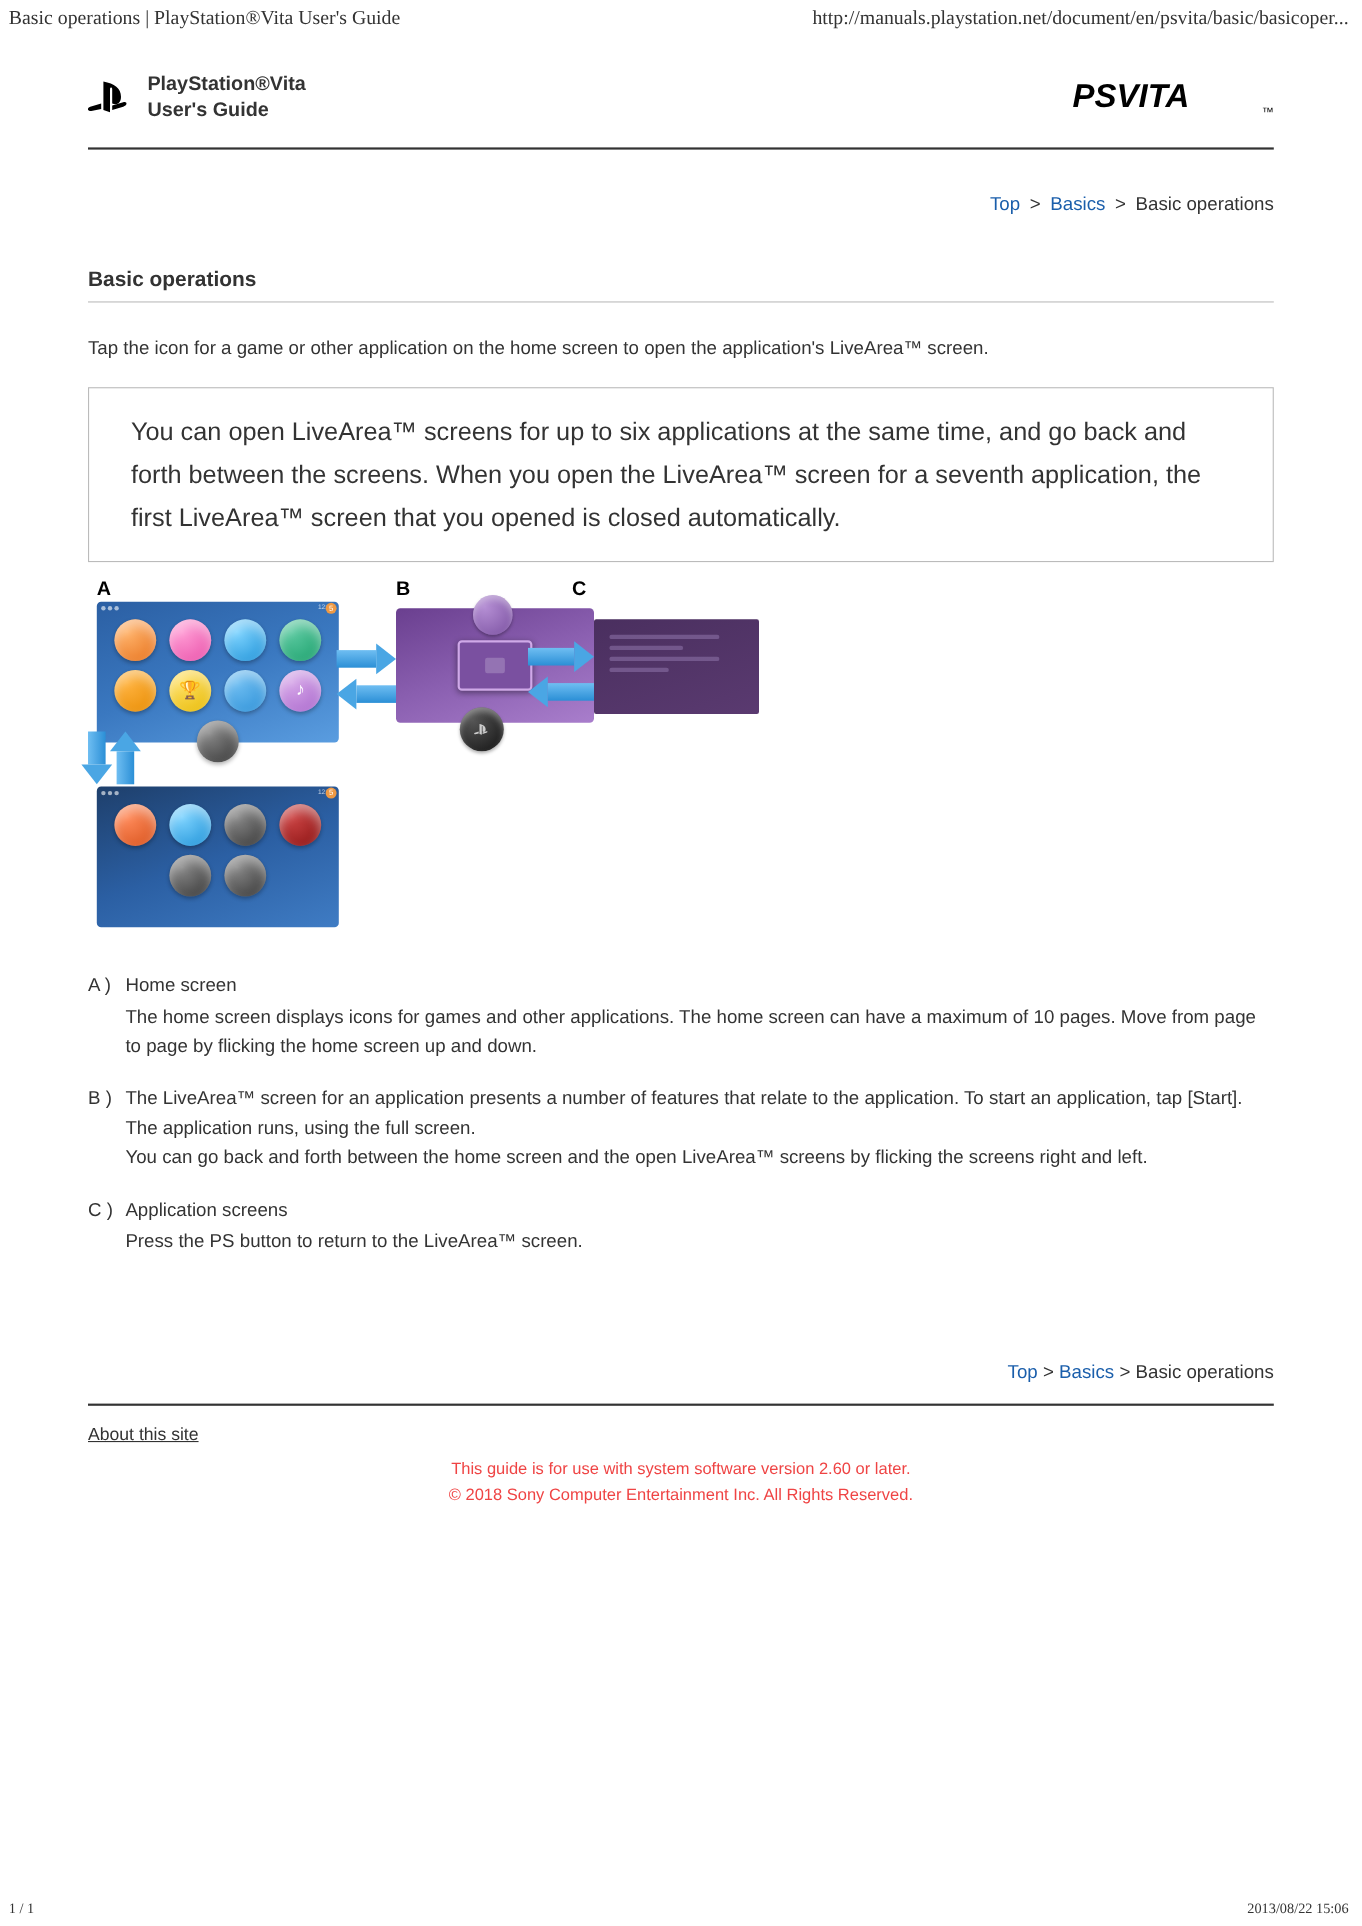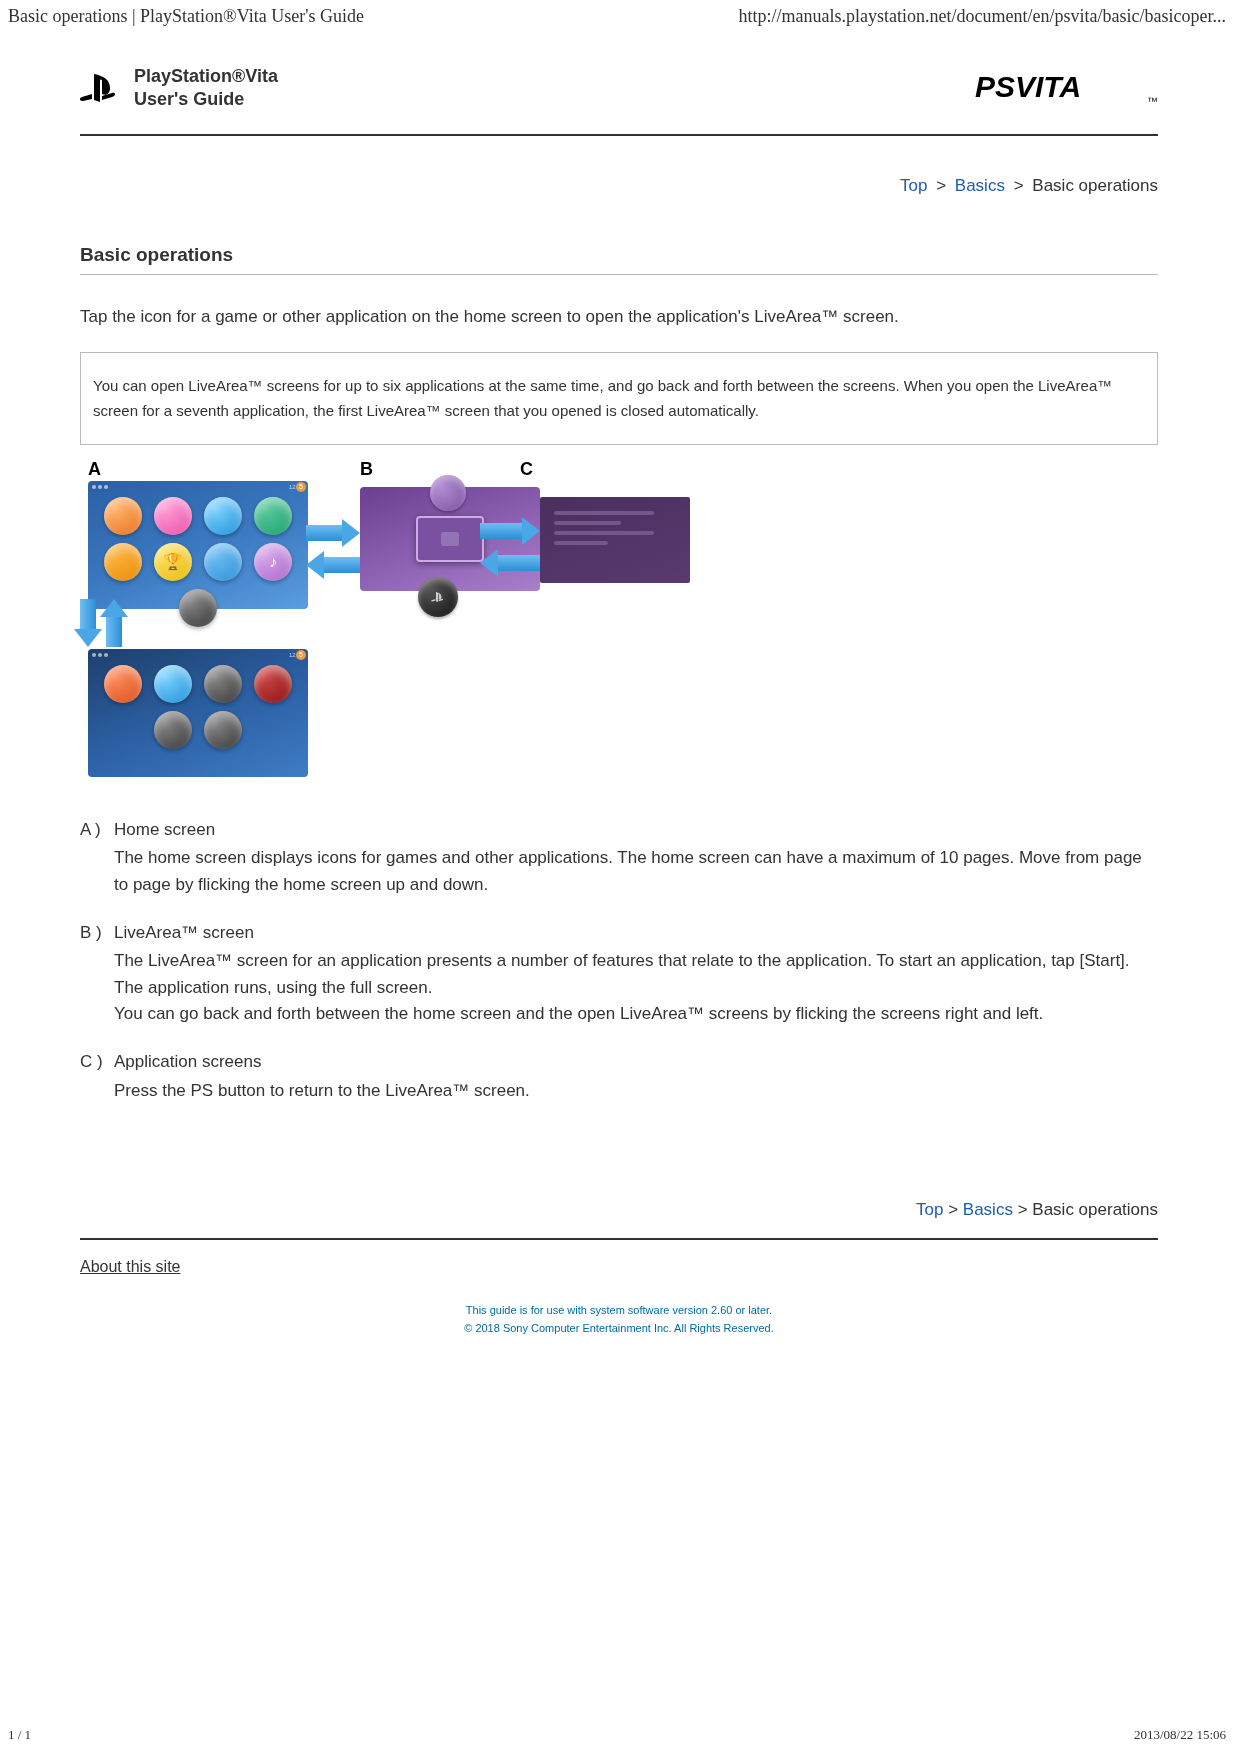--- a/index.html
+++ b/index.html
@@ -82,22 +82,22 @@
       padding-bottom: 8px;
       margin-bottom: 28px;
     }
     p.intro {
       font-size: 17px;
       line-height: 1.6;
       margin-bottom: 22px;
     }
     .info-box {
       border: 1px solid #bbb;
-      padding: 20px 12px;
-      font-size: 15px;
+      padding: 20px 38px;
+      font-size: 23px;
       line-height: 1.7;
       margin-bottom: 14px;
     }
     .diagram {
       width: 630px;
       height: 320px;
       position: relative;
       margin-bottom: 38px;
     }
     .d-label {
@@ -176,21 +176,21 @@
     .def-body { flex:1;}
     .def-heading { margin-bottom: 2px;}
 
     .breadcrumb-bottom {
       text-align: right;
       font-size: 17px;
       margin: 96px 0 0 0;
     }
     .breadcrumb-bottom a { color: #1a5eab; text-decoration: none; }
     .about-link { font-size: 16px; color: #333; margin-top: 6px; display:inline-block;}
-    .footer-note { text-align:center; font-size:11px; line-height:1.6; margin-top: 26px; color:#0369a1;}
+    .footer-note { text-align:center; font-size:15px; line-height:1.6; margin-top: 10px; color:#ef4444;}
     .page-footer {
       position: absolute;
       bottom: 8px;
       left: 8px; right: 12px;
       display:flex; justify-content:space-between;
       font-family: "Times New Roman", serif;
       font-size: 13px;
     }
   </style>
 </head>
@@ -338,21 +338,20 @@
     <div class="def-item">
       <div class="def-marker">A )</div>
       <div class="def-body">
         <div class="def-heading">Home screen</div>
         <div>The home screen displays icons for games and other applications. The home screen can have a maximum of 10 pages. Move from page to page by flicking the home screen up and down.</div>
       </div>
     </div>
     <div class="def-item">
       <div class="def-marker">B )</div>
       <div class="def-body">
-        <div class="def-heading">LiveArea™ screen</div>
         <div style="white-space:pre-line;">The LiveArea™ screen for an application presents a number of features that relate to the application. To start an application, tap [Start]. The application runs, using the full screen.
 You can go back and forth between the home screen and the open LiveArea™ screens by flicking the screens right and left.</div>
       </div>
     </div>
     <div class="def-item">
       <div class="def-marker">C )</div>
       <div class="def-body">
         <div class="def-heading">Application screens</div>
         <div>Press the PS button to return to the LiveArea™ screen.</div>
       </div>

